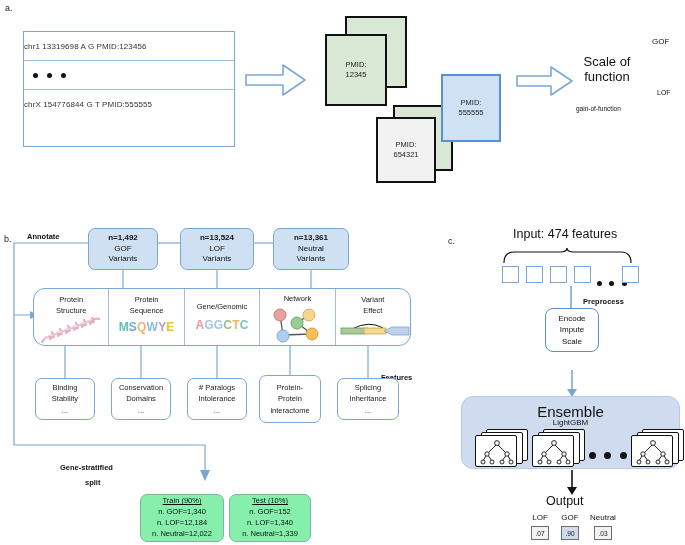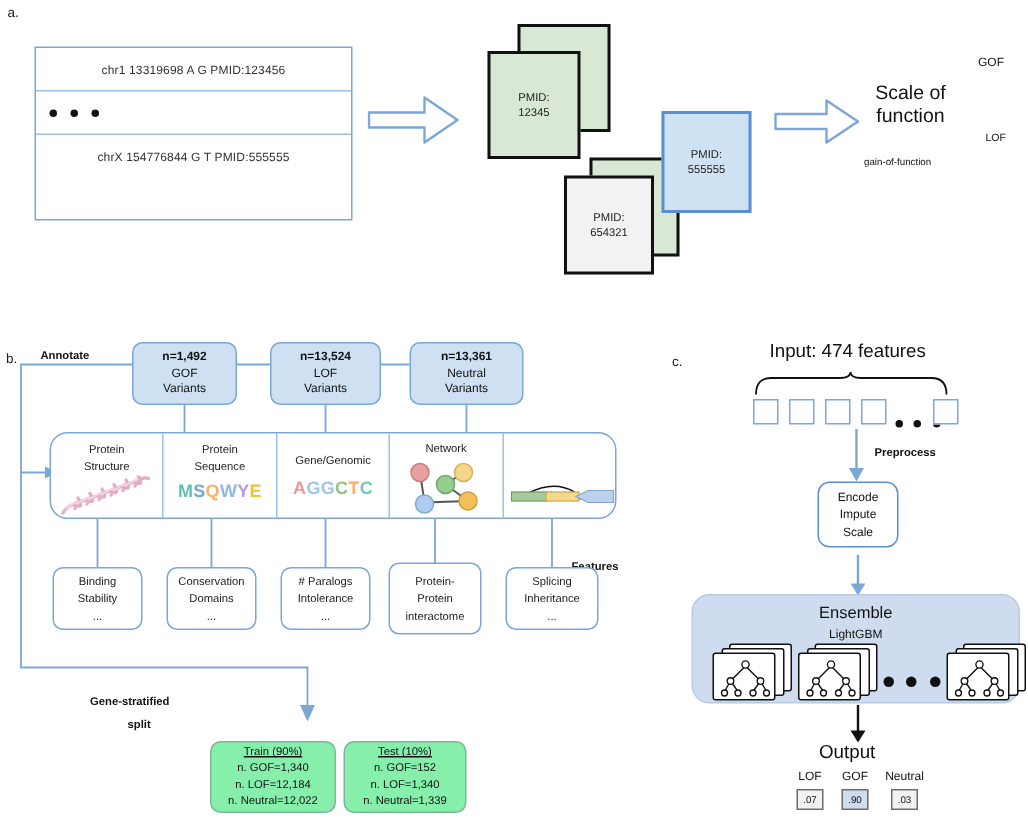--- a/index.html
+++ b/index.html
@@ -3,21 +3,21 @@
 <meta charset="utf-8">
 <style>
   html,body{margin:0;padding:0;background:#ffffff;}
   body{width:685px;height:545px;position:relative;overflow:hidden;
        font-family:"Liberation Sans","DejaVu Sans",sans-serif;color:#1a1a1a;}
   .abs{position:absolute;}
   .panel-letter{font-size:9px;font-weight:400;color:#222;}
 
   
   .var-table{position:absolute;border:1.5px solid #7BA7D7;box-sizing:border-box;background:#fff;}
-  .var-row{border-bottom:1px solid #9EC0E4;box-sizing:border-box;display:flex;align-items:center;justify-content:center;
+  .var-row{border-bottom:1px solid #9EC0E4;box-sizing:border-box;display:flex;align-items:center;justify-content:flex-start;
            font-size:8px;color:#333;letter-spacing:.1px;}
   .var-row:last-child{border-bottom:none;}
   .var-row.dots{justify-content:flex-start;padding-left:9px;}
   .dot{width:5px;height:5px;border-radius:50%;background:#111;display:inline-block;margin-right:9px;}
 
   .bigarrow{position:absolute;}
   .paper{position:absolute;box-sizing:border-box;display:flex;flex-direction:column;
          align-items:center;justify-content:center;font-size:7.5px;line-height:1.35;color:#222;}
   .paper span{display:block;text-align:center;}
 
@@ -47,21 +47,21 @@
         font-size:7.5px;line-height:1.45;color:#111;text-align:center;}
   .sbox .hdr{text-decoration:underline;}
 
   
   .c-title{position:absolute;font-size:12.5px;color:#111;}
   .fsq{position:absolute;box-sizing:border-box;border:1.2px solid #7BA7D7;background:#fff;}
   .cbox{position:absolute;box-sizing:border-box;border:1.4px solid #5B8FD4;border-radius:8px;background:#fff;
         display:flex;flex-direction:column;align-items:center;justify-content:center;
         font-size:8px;line-height:1.45;color:#111;text-align:center;}
   .ens{position:absolute;box-sizing:border-box;border:1px solid #B7CBE6;border-radius:12px;background:#CFDCF0;}
-  .ens-t{position:absolute;left:0;right:0;top:6px;text-align:center;font-size:11px;color:#111;}
+  .ens-t{position:absolute;left:0;right:0;top:6px;text-align:center;font-size:15px;color:#111;}
   .ens-s{position:absolute;left:0;right:0;top:21px;text-align:center;font-size:8px;color:#111;}
   .treecard{position:absolute;box-sizing:border-box;border:1.1px solid #111;border-radius:2px;background:#fff;}
   .out-t{position:absolute;font-size:12.5px;color:#111;}
   .outlbl{position:absolute;font-size:8px;color:#111;text-align:center;}
   .outbox{position:absolute;box-sizing:border-box;border:1px solid #6E6E6E;background:#F2F2F2;
           font-size:6.5px;display:flex;align-items:center;justify-content:center;color:#111;}
   .outbox.hl{background:#CFDCF0;}
 </style>
 </head>
 <body>
@@ -209,20 +209,24 @@
       </g>
       <circle cx="11" cy="8" r="6" fill="#E8A0A0" stroke="#C97E7E" stroke-width="1"></circle>
       <circle cx="40" cy="8" r="6" fill="#F4D58A" stroke="#D2B45F" stroke-width="1"></circle>
       <circle cx="28" cy="16" r="6" fill="#97CE8F" stroke="#6FA868" stroke-width="1"></circle>
       <circle cx="43" cy="27" r="6" fill="#F3C05A" stroke="#D2A03C" stroke-width="1"></circle>
       <circle cx="14" cy="29" r="6" fill="#AFCDEE" stroke="#82A9D4" stroke-width="1"></circle>
     </svg>
   </div>
 
   <div class="feat-cell">
+    <div class="ttl">
+      <span>Variant</span><br>
+      <span>Effect</span>
+    </div>
     <svg style="position:absolute;left:3px;top:32px;" width="72" height="22" viewBox="0 0 72 22">
       <path d="M13 8 Q30 -1 44 7" fill="none" stroke="#111" stroke-width="1"></path>
       <path d="M28 7 Q42 16 57 8" fill="none" stroke="#111" stroke-width="1"></path>
       <rect x="2" y="7" width="24" height="6" fill="#A8C99A" stroke="#6E9A5F" stroke-width=".8"></rect>
       <rect x="25" y="7" width="22" height="6" fill="#F5D78E" stroke="#C9A84F" stroke-width=".8"></rect>
       <path d="M45 10 L53 6 L70 6 L70 14 L53 14 Z" fill="#BBD1EC" stroke="#7FA4CF" stroke-width=".8"></path>
     </svg>
   </div>
 </div>
 
@@ -287,21 +291,21 @@
   <span class="dot" style="margin-right:0;"></span>
 </div>
 <div class="fsq" style="left:622px;top:266px;width:17px;height:17px;"></div>
 
 <svg class="abs" style="left:563px;top:286px;" width="16" height="36" viewBox="0 0 16 36">
   <line x1="8" y1="0" x2="8" y2="27" stroke="#7BA7D7" stroke-width="1.6"></line>
   <path d="M3 26 L8 35 L13 26 Z" fill="#7BA7D7"></path>
 </svg>
 <div class="label-b" style="left:583px;top:297px;">Preprocess</div>
 
-<div class="cbox" style="left:545px;top:321px;width:54px;height:44px;text-align:center;">
+<div class="cbox" style="left:545px;top:308px;width:54px;height:44px;text-align:center;">
   <span>Encode</span>
   <span>Impute</span>
   <span>Scale</span>
 </div>
 
 <svg class="abs" style="left:564px;top:370px;" width="16" height="28" viewBox="0 0 16 28">
   <line x1="8" y1="0" x2="8" y2="20" stroke="#7BA7D7" stroke-width="1.6"></line>
   <path d="M3 19 L8 27 L13 19 Z" fill="#7BA7D7"></path>
 </svg>
 

